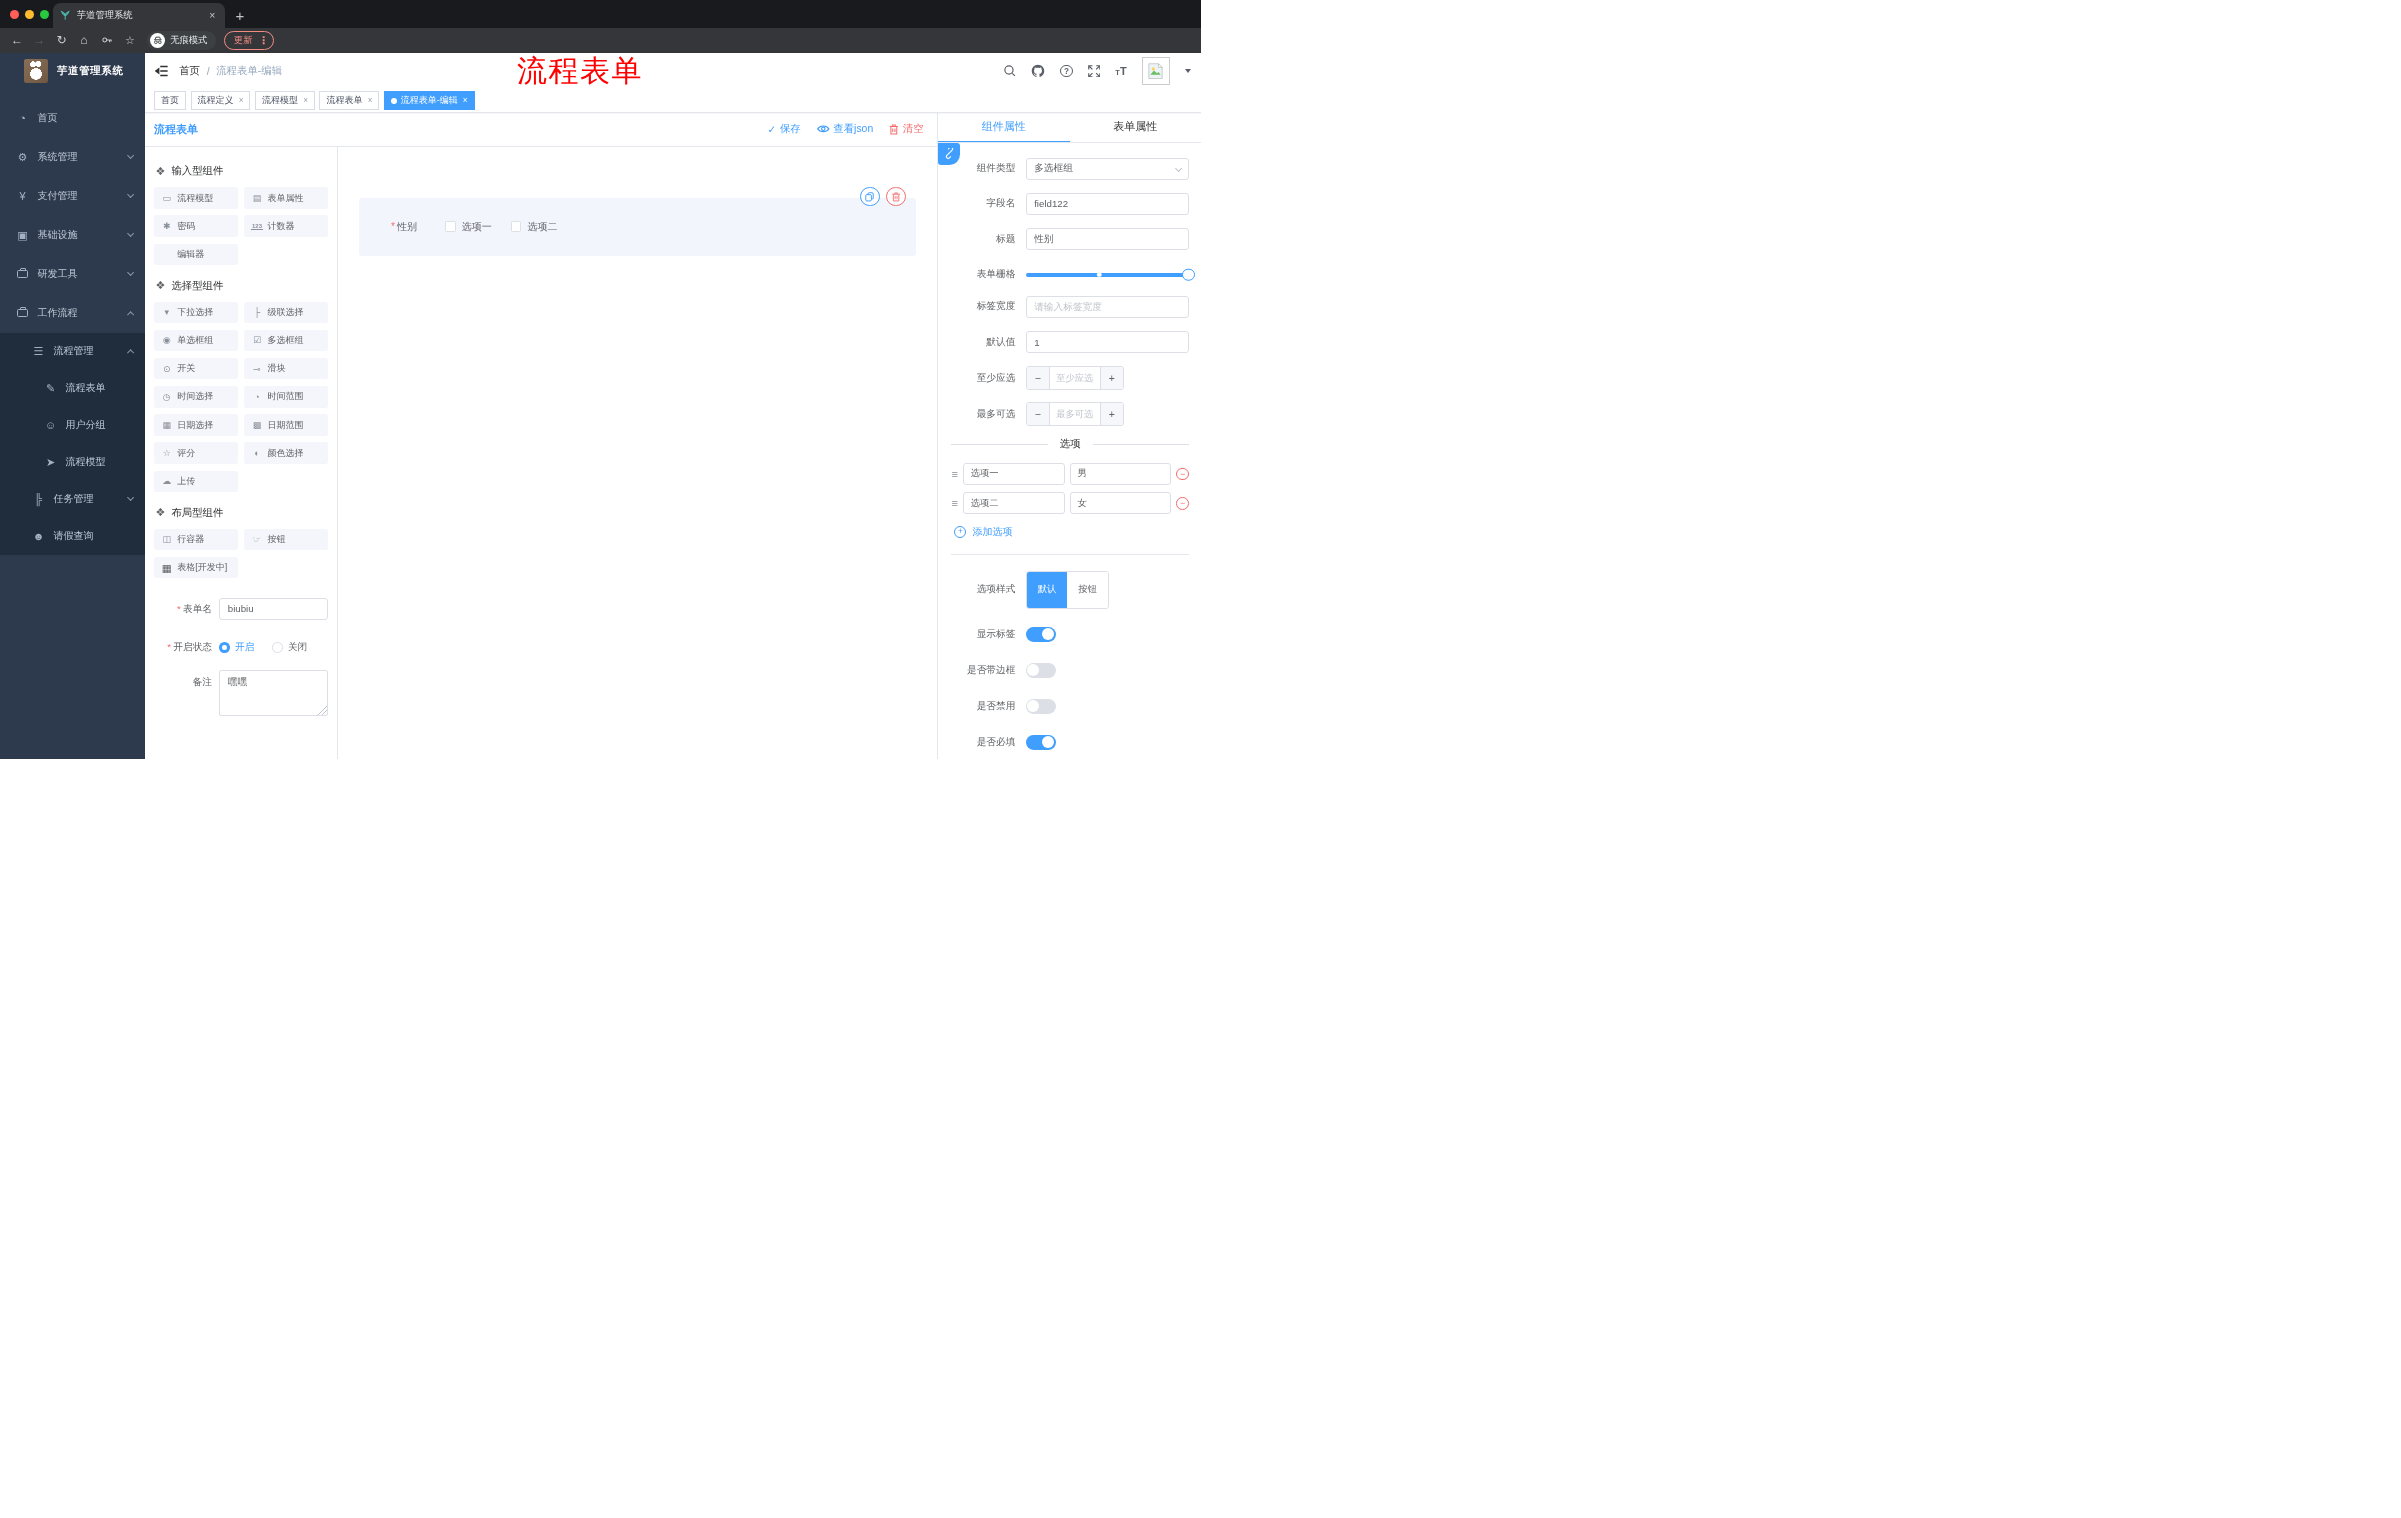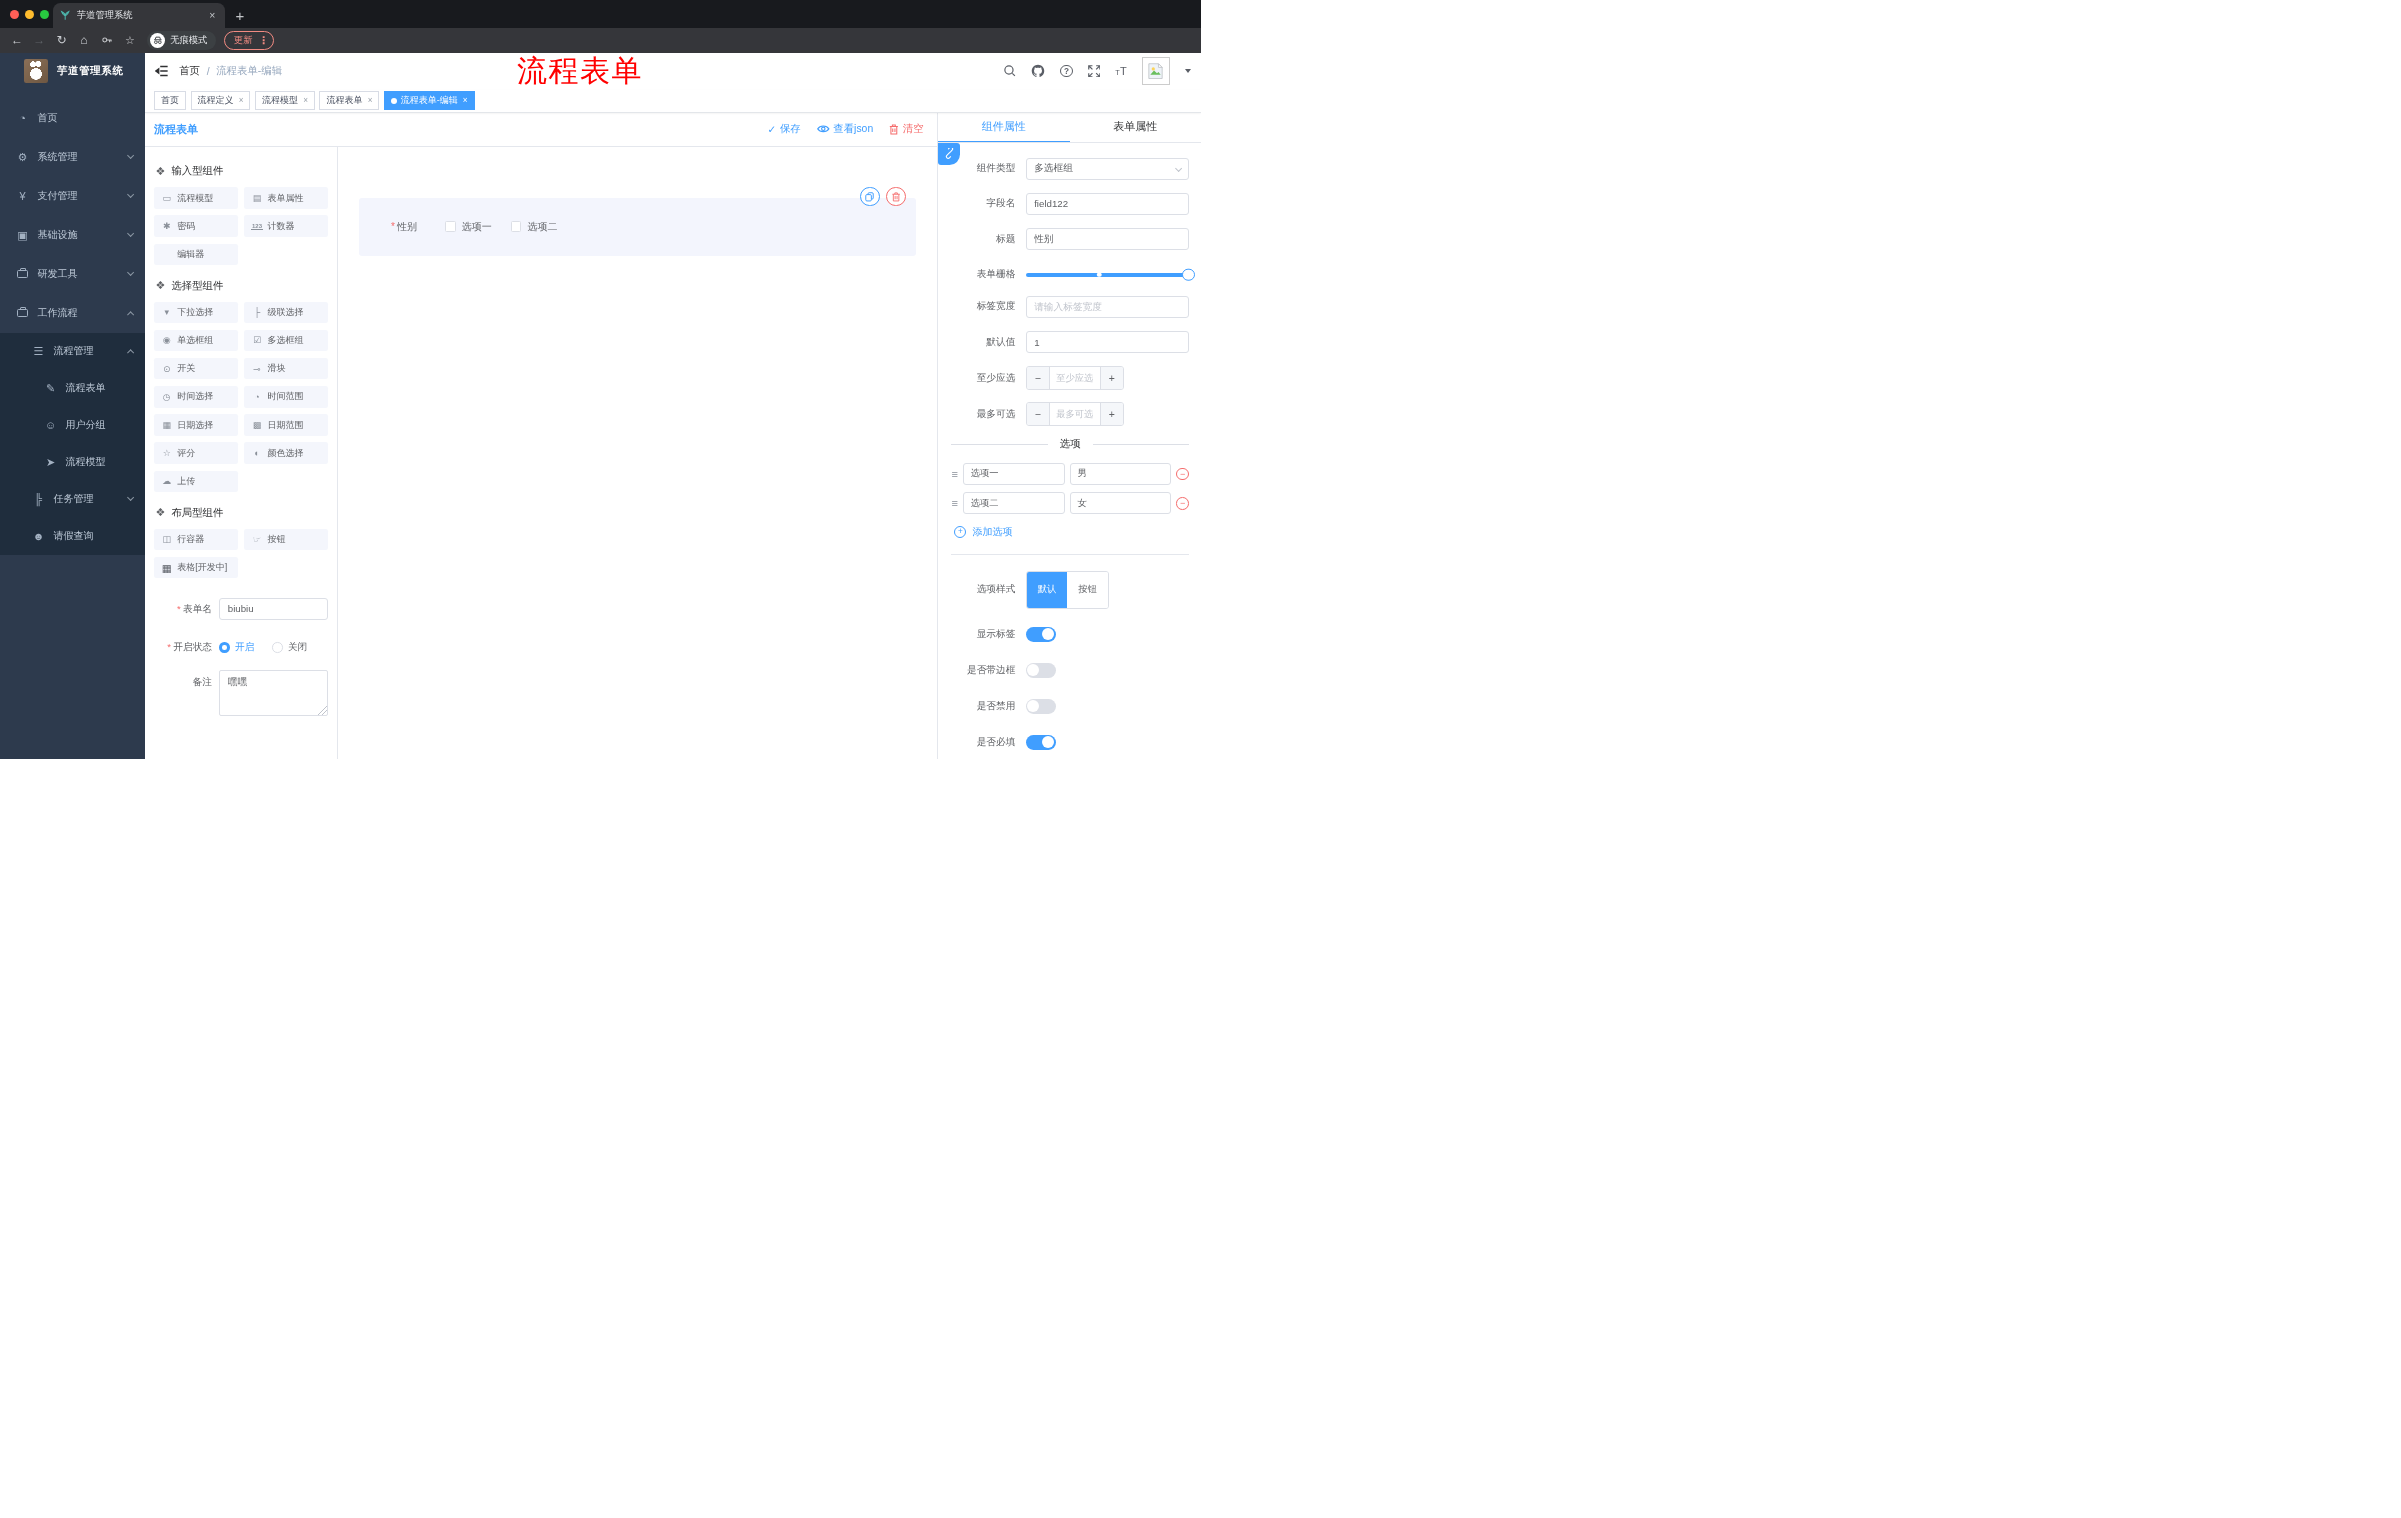--- a/index.html
+++ b/index.html
@@ -59,21 +59,21 @@
 
   
   .navbar { height:37px; display:flex; align-items:center; padding:0 10.4px; position:relative; background:#fff; }
   .fold { margin-right:10.4px; display:flex; }
   .crumbs { font-size:10.4px; display:flex; align-items:center; gap:6.7px; }
   .crumbs .home { color:#303133; }
   .crumbs .sep, .crumbs .cur { color:#97a8be; }
   .annotation { position:absolute; left:372px; top:0; font-size:30px; line-height:36px; color:#ff0000; font-weight:500; letter-spacing:1.5px; pointer-events:none; }
   .nav-right { margin-left:auto; display:flex; align-items:center; gap:15px; color:#5a5e66; }
   .qmark { width:12.6px; height:12.6px; border:1.1px solid #5a5e66; border-radius:50%; font-size:8.2px; display:flex; align-items:center; justify-content:center; font-weight:bold; }
-  .fontsz { font-size:11px; font-weight:normal; color:#5a5e66; }
+  .fontsz { font-size:11px; font-weight:bold; color:#5a5e66; }
   .fontsz small { font-size:7.4px; }
   .avatar { width:28px; height:28px; border:0.7px solid #ccc; background:#fff; display:flex; align-items:center; justify-content:center; }
   .caret { width:0; height:0; border-left:3.7px solid transparent; border-right:3.7px solid transparent; border-top:4.5px solid #5a5e66; }
 
   
   .tagsrow { height:23px; background:#fff; border-bottom:0.7px solid #e3e6ea; box-shadow:0 0.7px 2.2px rgba(0,0,0,.08); display:flex; align-items:center; padding:0 9px; gap:4.5px; position:relative; z-index:2; }
   .tag { height:18.6px; border:0.7px solid #d8dce5; background:#fff; color:#495060; font-size:9px; display:flex; align-items:center; padding:0 6px; gap:3.7px; cursor:pointer; }
   .tag .tx { color:#9aa2ab; font-size:8.2px; margin-left:1.5px; }
   .tag.active { background:#409eff; border-color:#409eff; color:#fff; }
   .tag.active .tx { color:#fff; }

